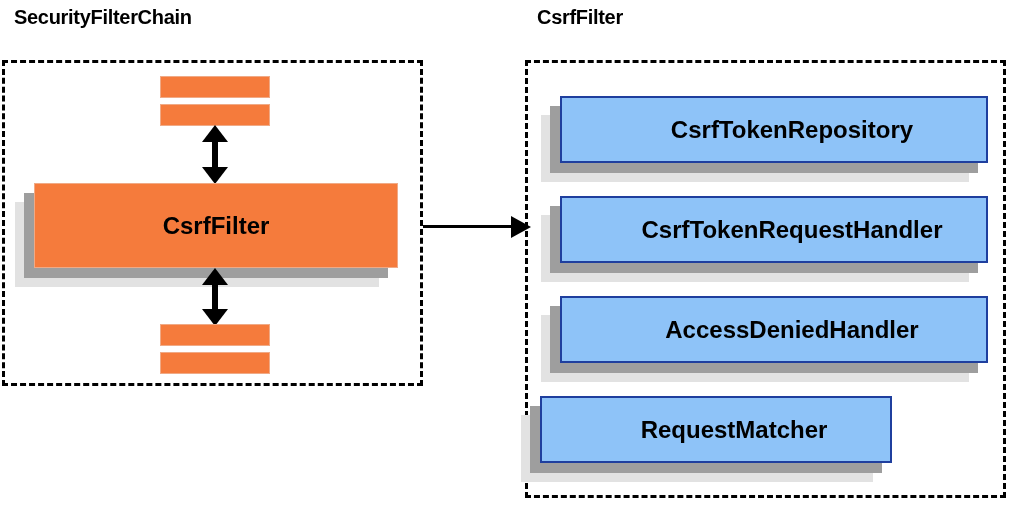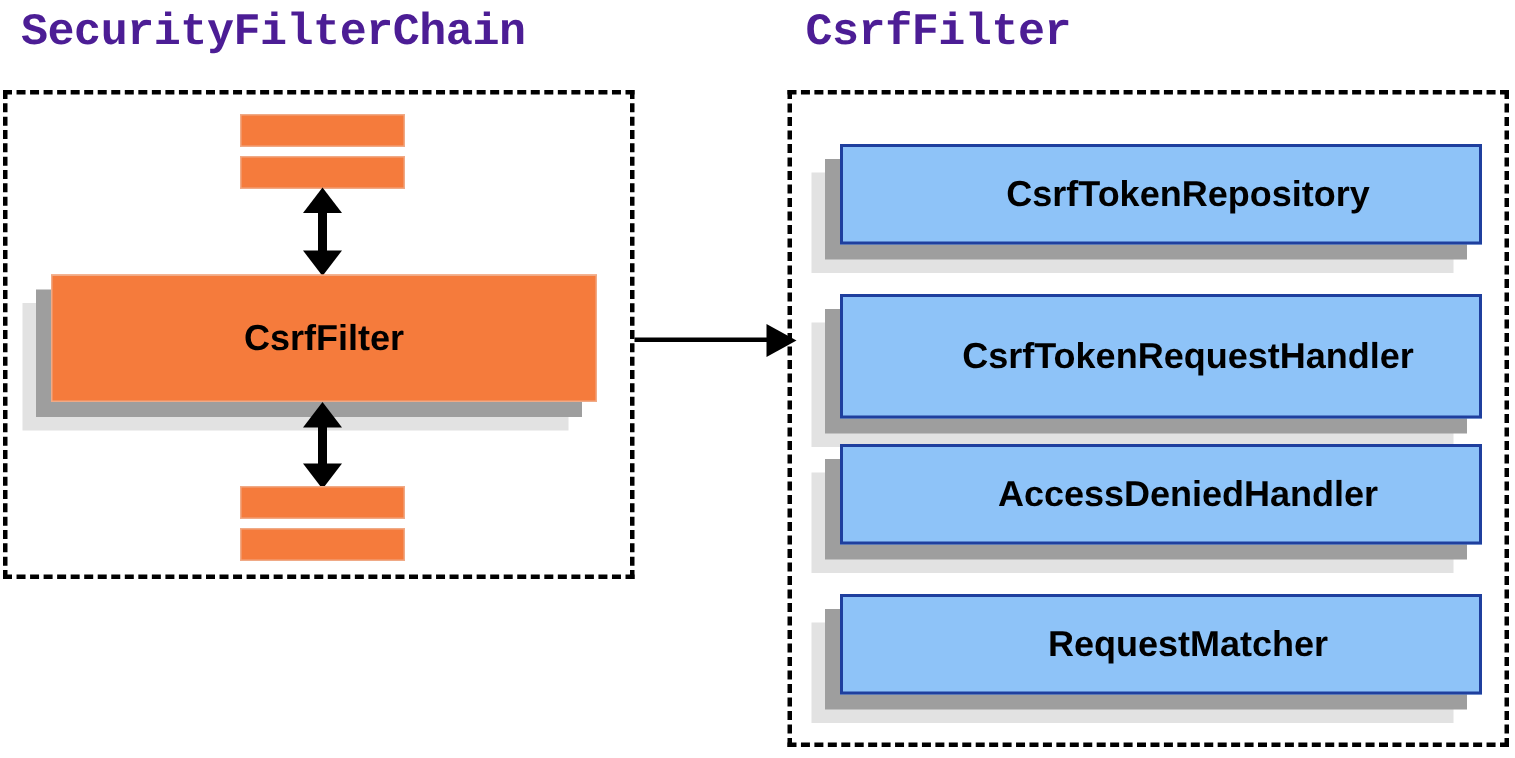--- a/index.html
+++ b/index.html
@@ -9,27 +9,26 @@
   }
   body {
     width: 1010px;
     height: 505px;
     position: relative;
     font-family: "Liberation Sans", sans-serif;
     overflow: hidden;
   }
   .panel-title {
     position: absolute;
-    font-size: 30px;
+    font-size: 20px;
     font-weight: bold;
-    color: #4c1d95;
+    color: #000000;
     letter-spacing: -0.3px;
     white-space: nowrap;
     line-height: 1;
-    font-family: Liberation Mono, monospace;
   }
   #title-left  { left: 14px;  top: 7px; }
   #title-right { left: 537px; top: 7px; }
 
   .dashed-panel {
     position: absolute;
     border: 3px dashed #000000;
     box-sizing: border-box;
     background: transparent;
   }
@@ -169,29 +168,29 @@
 <div class="panel-title" id="title-right">CsrfFilter</div>
 
 <div class="dashed-panel" id="panel-right"></div>
 
 <div class="stack blue" style="left:560px; top:96px; width:428px; height:67px;">
   <div class="shadow-back"></div>
   <div class="shadow-mid"></div>
   <div class="face">CsrfTokenRepository</div>
 </div>
 
-<div class="stack blue" style="left:560px; top:196px; width:428px; height:83px;">
+<div class="stack blue" style="left:560px; top:196px; width:428px; height:67px;">
   <div class="shadow-back"></div>
   <div class="shadow-mid"></div>
   <div class="face">CsrfTokenRequestHandler</div>
 </div>
 
 <div class="stack blue" style="left:560px; top:296px; width:428px; height:67px;text-align:center;">
   <div class="shadow-back"></div>
   <div class="shadow-mid"></div>
   <div class="face">AccessDeniedHandler</div>
 </div>
 
-<div class="stack blue" style="left:560px; top:396px; width:428px; height:67px;">
+<div class="stack blue" style="left:540px; top:396px; width:352px; height:67px;">
   <div class="shadow-back"></div>
   <div class="shadow-mid"></div>
   <div class="face">RequestMatcher</div>
 </div>
 
 </body></html>

